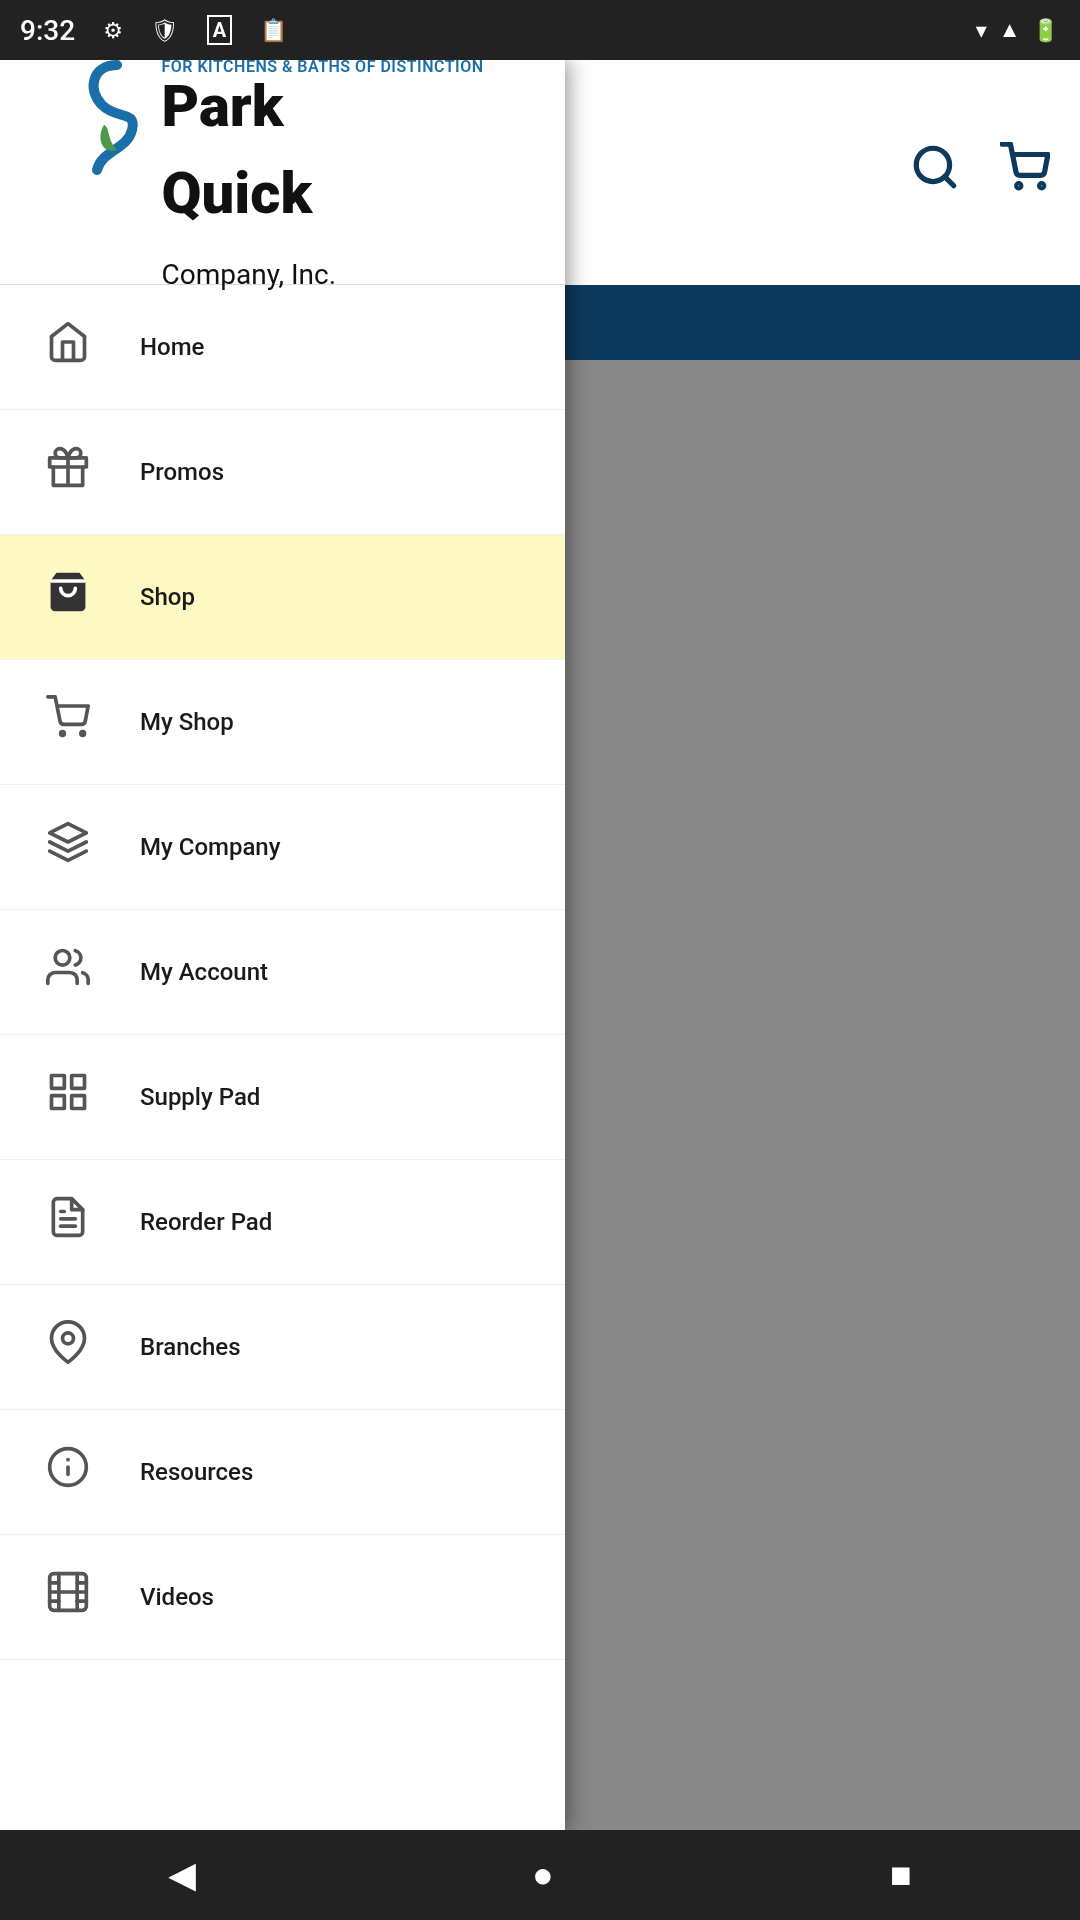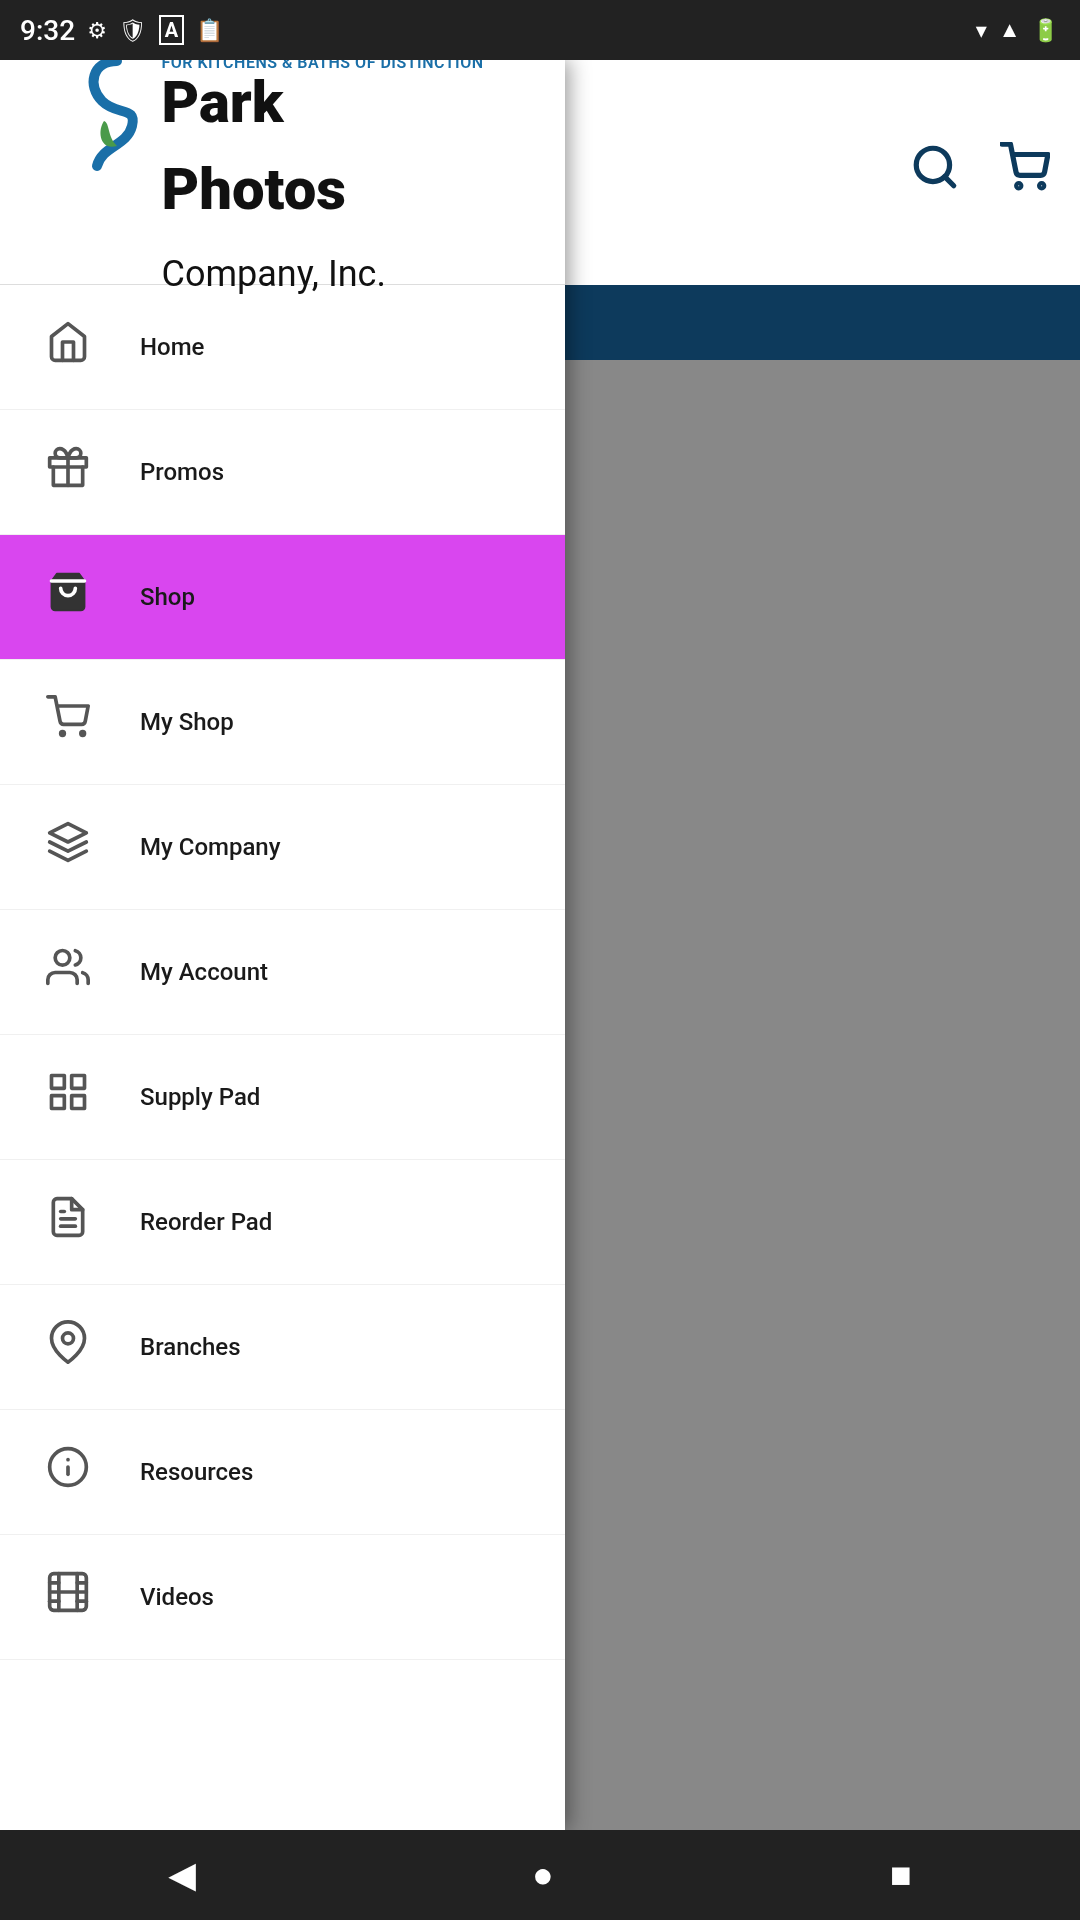--- a/index.html
+++ b/index.html
@@ -24,21 +24,21 @@
       background: #222;
       display: flex;
       align-items: center;
       justify-content: space-between;
       padding: 0 20px;
       z-index: 100;
     }
     .status-left {
       display: flex;
       align-items: center;
-      gap: 12px;
+      gap: 28px;
     }
     .status-time {
       color: white;
       font-size: 28px;
       font-weight: 500;
     }
     .status-icon {
       color: white;
       font-size: 22px;
     }
@@ -165,21 +165,21 @@
       display: flex;
       align-items: center;
       height: 125px;
       padding: 0 35px;
       cursor: pointer;
       border-bottom: 1px solid #f0f0f0;
       gap: 40px;
     }
 
     .menu-item.active {
-      background: #d946ef;
+      background: #fef9c3;
     }
 
     .menu-icon {
       width: 65px;
       text-align: center;
       font-size: 44px;
       color: #555;
       flex-shrink: 0;
     }
 
@@ -259,22 +259,22 @@
         <path d="M35 10 C10 10, 5 35, 20 50 C35 65, 55 55, 50 75 C45 95, 20 95, 15 115" stroke="#1a6fa8" stroke-width="10" fill="none" stroke-linecap="round"></path>
 
         <path d="M22 70 C15 80, 18 100, 35 95 C25 85, 28 72, 22 70Z" fill="#4a9a4a"></path>
       </svg>
       <div class="logo-text-block">
         <div class="logo-tagline">
           <span style="font-size:16px;letter-spacing:0.5px;color:#1a6fa8;font-weight:600;">FOR KITCHENS &amp; BATHS OF DISTINCTION</span>
         </div>
         <div style="display:flex;flex-direction:column;line-height:1.05;gap:36px;">
           <span style="font-size:58px;font-weight:900;color:#111;">Park</span>
-          <span style="font-size:58px;font-weight:900;color:#111;margin-top:-10px;">Photos</span>
-          <span style="font-size:36px;font-weight:400;color:#111;">Company, Inc.</span>
+          <span style="font-size:58px;font-weight:900;color:#111;margin-top:-10px;">Quick</span>
+          <span style="font-size:28px;font-weight:400;color:#111;">Company, Inc.</span>
         </div>
       </div>
     </div>
   </div>
 
   <div class="menu-list">
 
     <div class="menu-item">
       <span class="menu-icon">
         <svg width="44" height="44" viewBox="0 0 24 24" fill="none" stroke="#555" stroke-width="2" stroke-linecap="round" stroke-linejoin="round">

